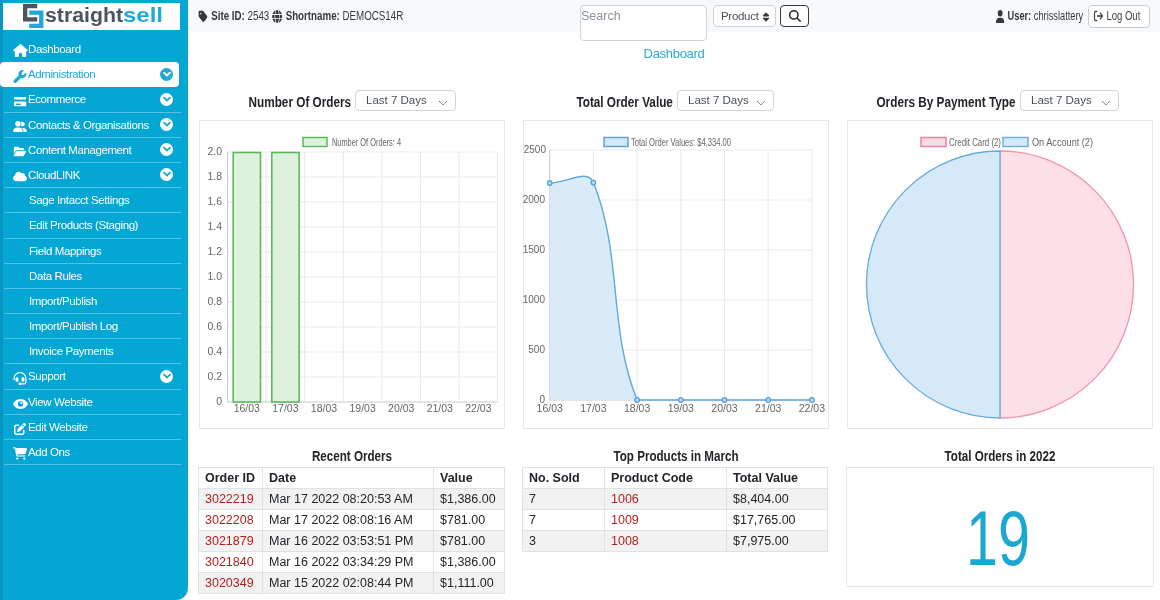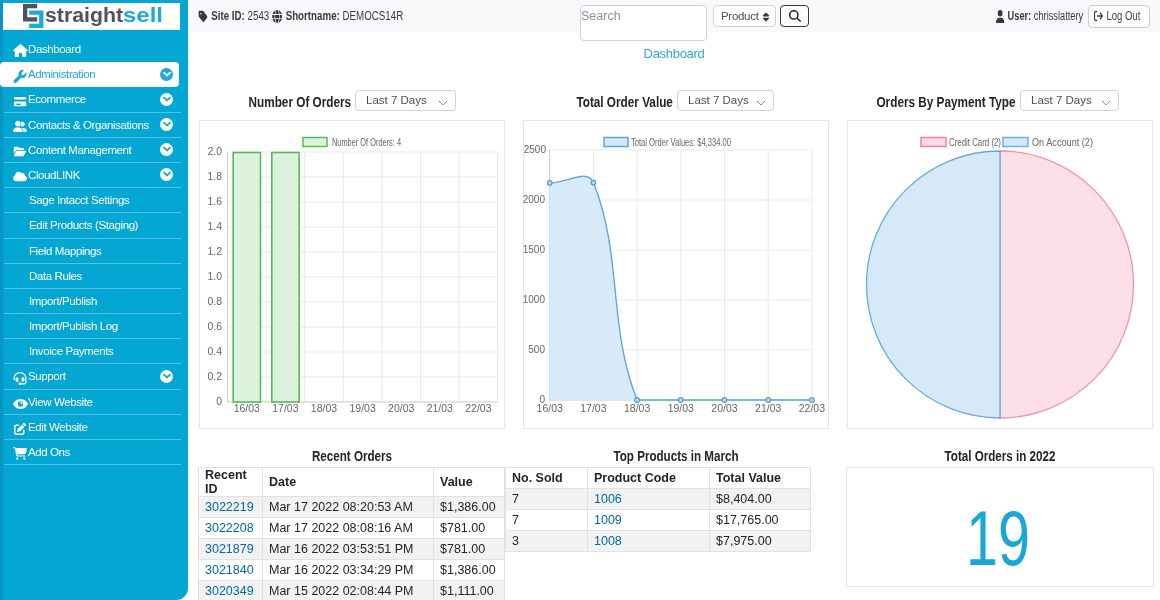--- a/index.html
+++ b/index.html
@@ -32,23 +32,23 @@
 .sel::after { content:""; position:absolute; right:8px; top:7px; width:7px; height:7px; border-right:1.6px solid #343a40; border-bottom:1.6px solid #343a40; transform:rotate(45deg) scale(0.8,0.8); transform-origin:center; border-radius:1px; margin-top:-1px; }
 .card { position:absolute; background:#fff; border:1px solid #e7e7e7; }
 #card1 { left:199px; top:120px; width:306px; height:309px; }
 #card2 { left:523px; top:120px; width:306px; height:309px; }
 #card3 { left:847px; top:120px; width:306px; height:309px; }
 .btitle { position:absolute; top:448px; height:20px; font-weight:bold; font-size:14px; color:#212529; text-align:center; transform:scaleX(0.83); }
 table { border-collapse:collapse; font-size:12.5px; color:#212529; table-layout:fixed; }
 th,td { border:1px solid #dee2e6; padding:0 6px; height:21px; font-weight:normal; text-align:left; overflow:hidden; }
 th { font-weight:bold; }
 tr.odd td { background:#f2f2f2; }
-a.lnk { color:#0369a1; text-decoration:none; }
+a.lnk { color:#b91c1c; text-decoration:none; }
 #t-recent { position:absolute; left:198px; top:467px; width:306px; }
-#t-top { position:absolute; left:505px; top:467px; width:305px; }
+#t-top { position:absolute; left:522px; top:467px; width:305px; }
 #card4 { left:846px; top:467px; width:308px; height:120px; }
 .menu li .ic svg { vertical-align:middle; }
 </style>
 </head>
 <body>
 <div class="sidebar">
   <div class="logobox">
     <svg width="177" height="27" viewBox="0 0 177 27">
       <g transform="translate(20,1)">
         <path d="M0,0 h14.2 v4.3 h-9.9 v9 h9.9 v4.3 h-14.2 z" fill="#4d5460"></path>
@@ -281,21 +281,21 @@
 <div class="btitle" style="left:523px;width:306px;">Top Products in March</div>
 <div class="btitle" style="left:847px;width:306px;">Total Orders in 2022</div>
 <table id="t-recent">
   <colgroup>
       <col style="width:64px">
       <col style="width:171px">
       <col style="width:71px">
     </colgroup>
   <tbody>
       <tr>
-        <th>Recent ID</th>
+        <th>Order ID</th>
         <th>Date</th>
         <th>Value</th>
       </tr>
   <tr class="odd">
         <td><a class="lnk">3022219</a></td>
         <td>Mar 17 2022 08:20:53 AM</td>
         <td>$1,386.00</td>
       </tr>
   <tr>
         <td><a class="lnk">3022208</a></td>

